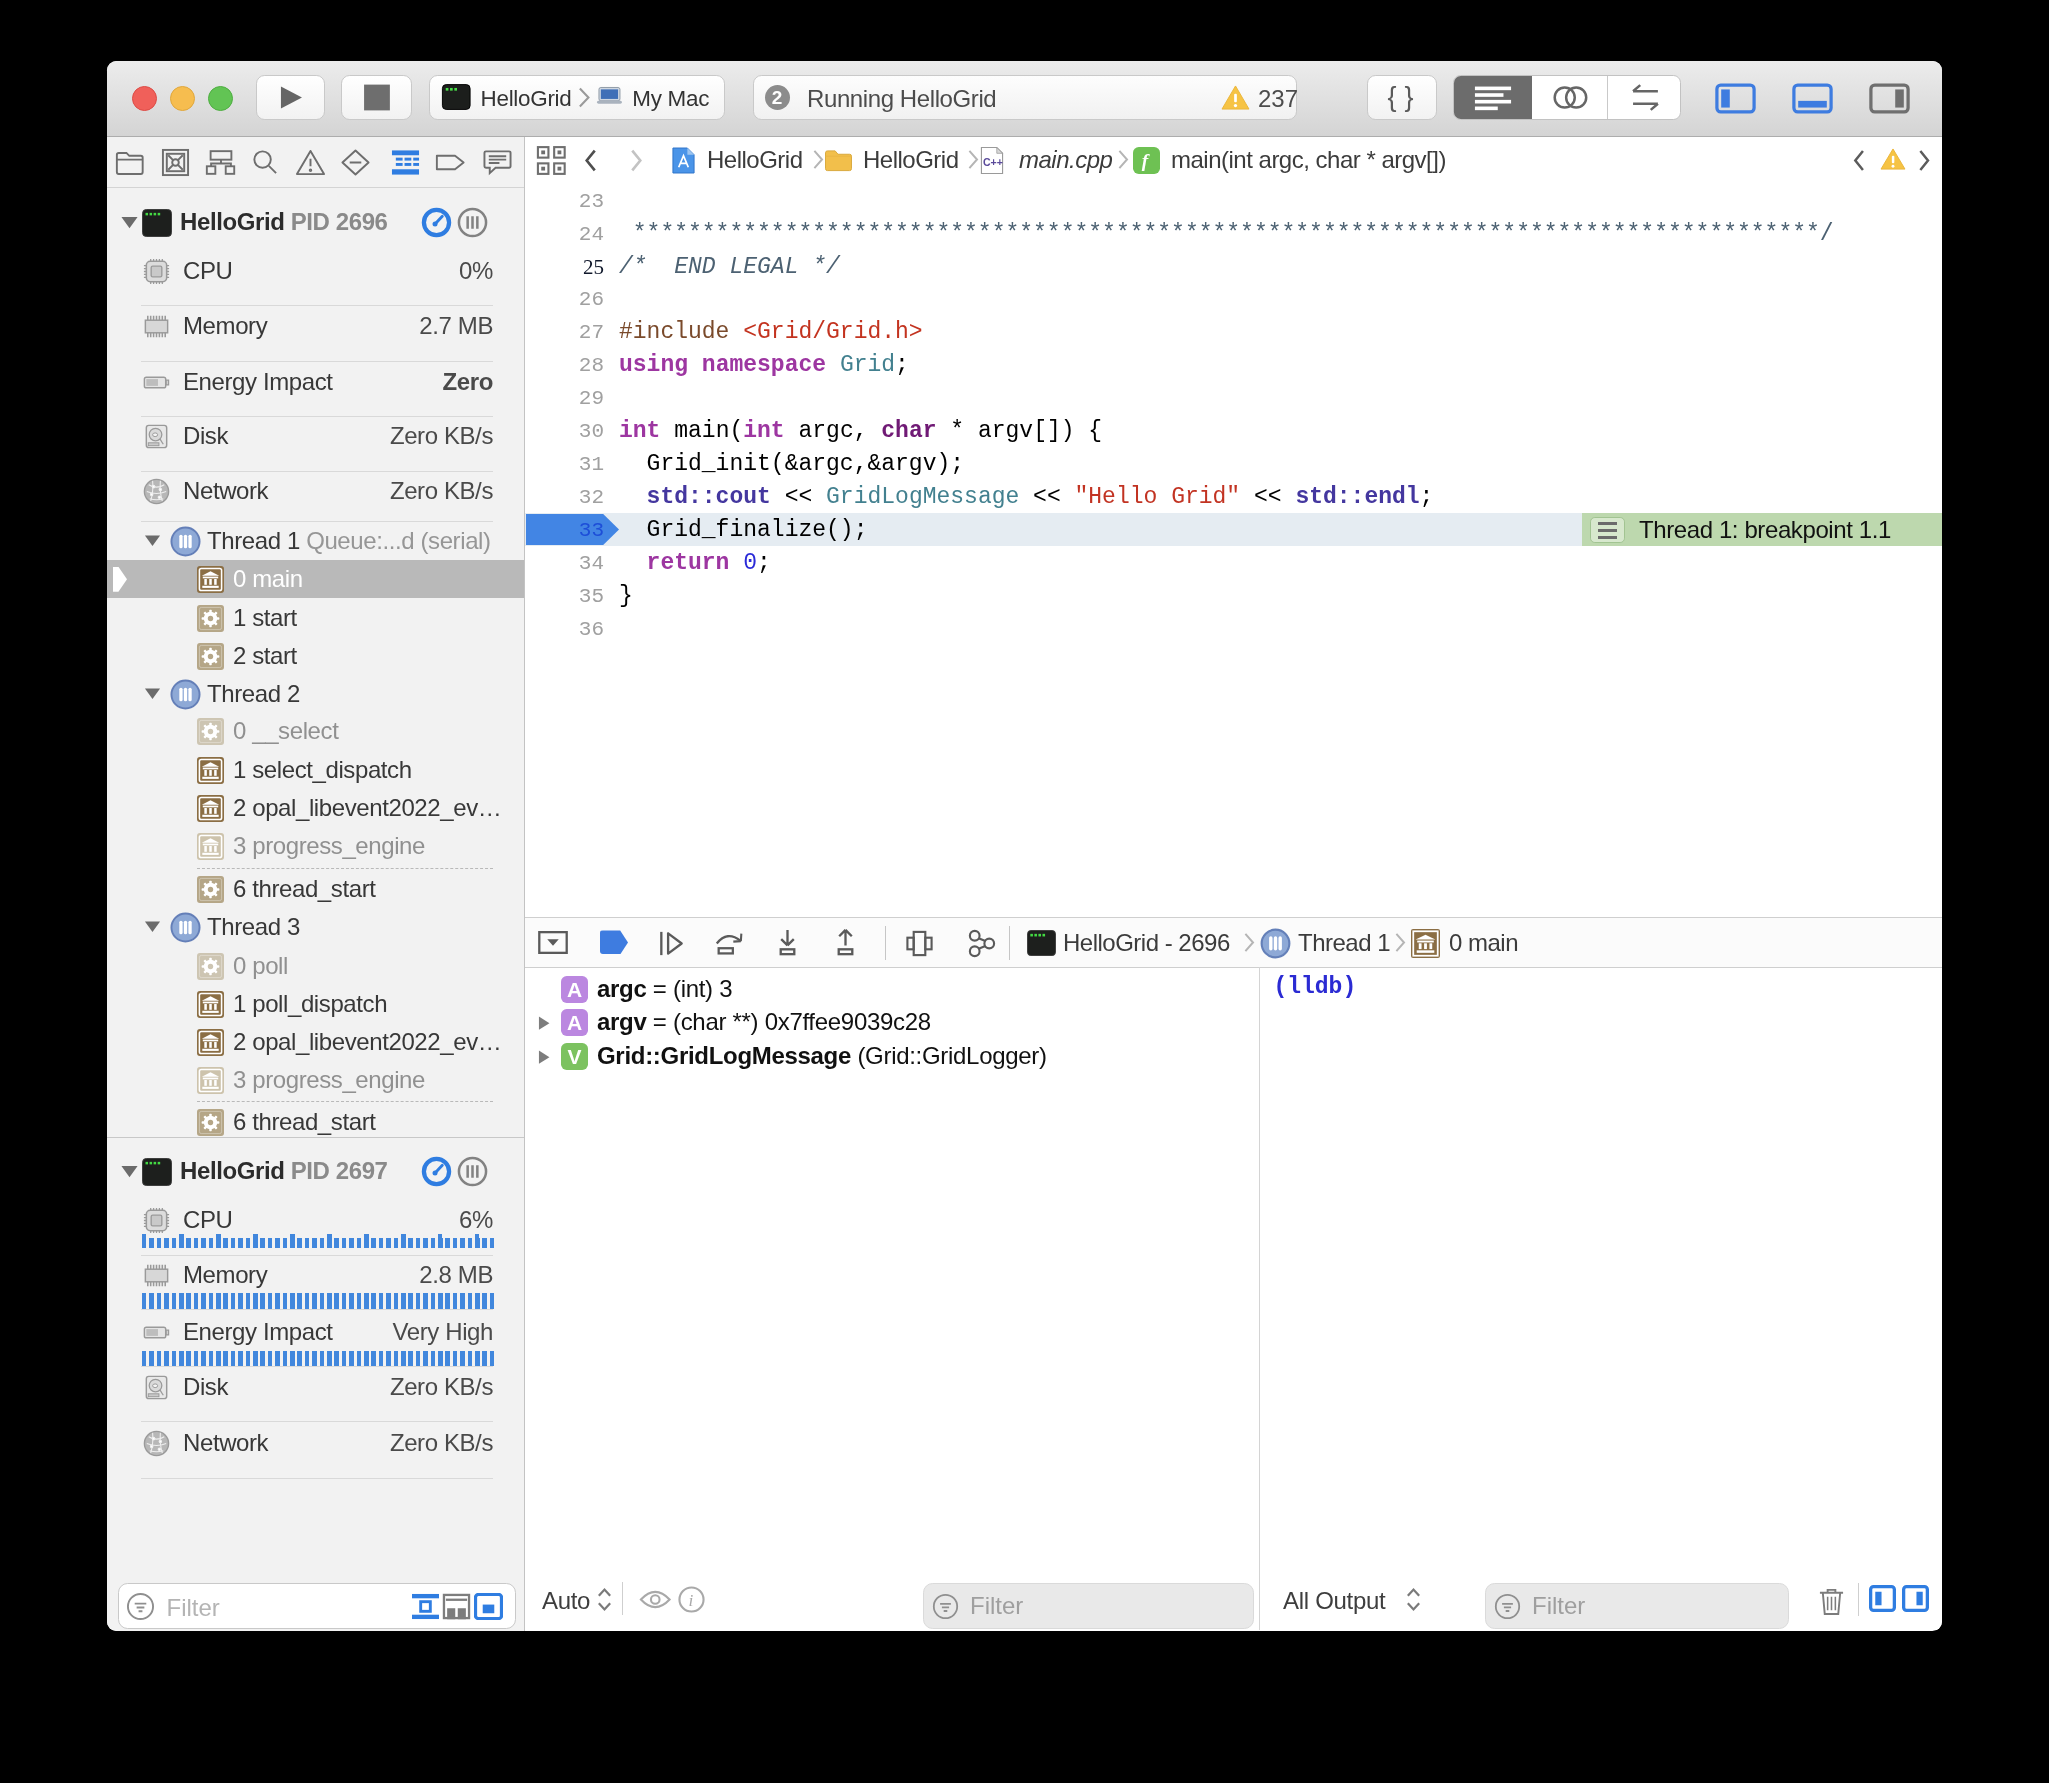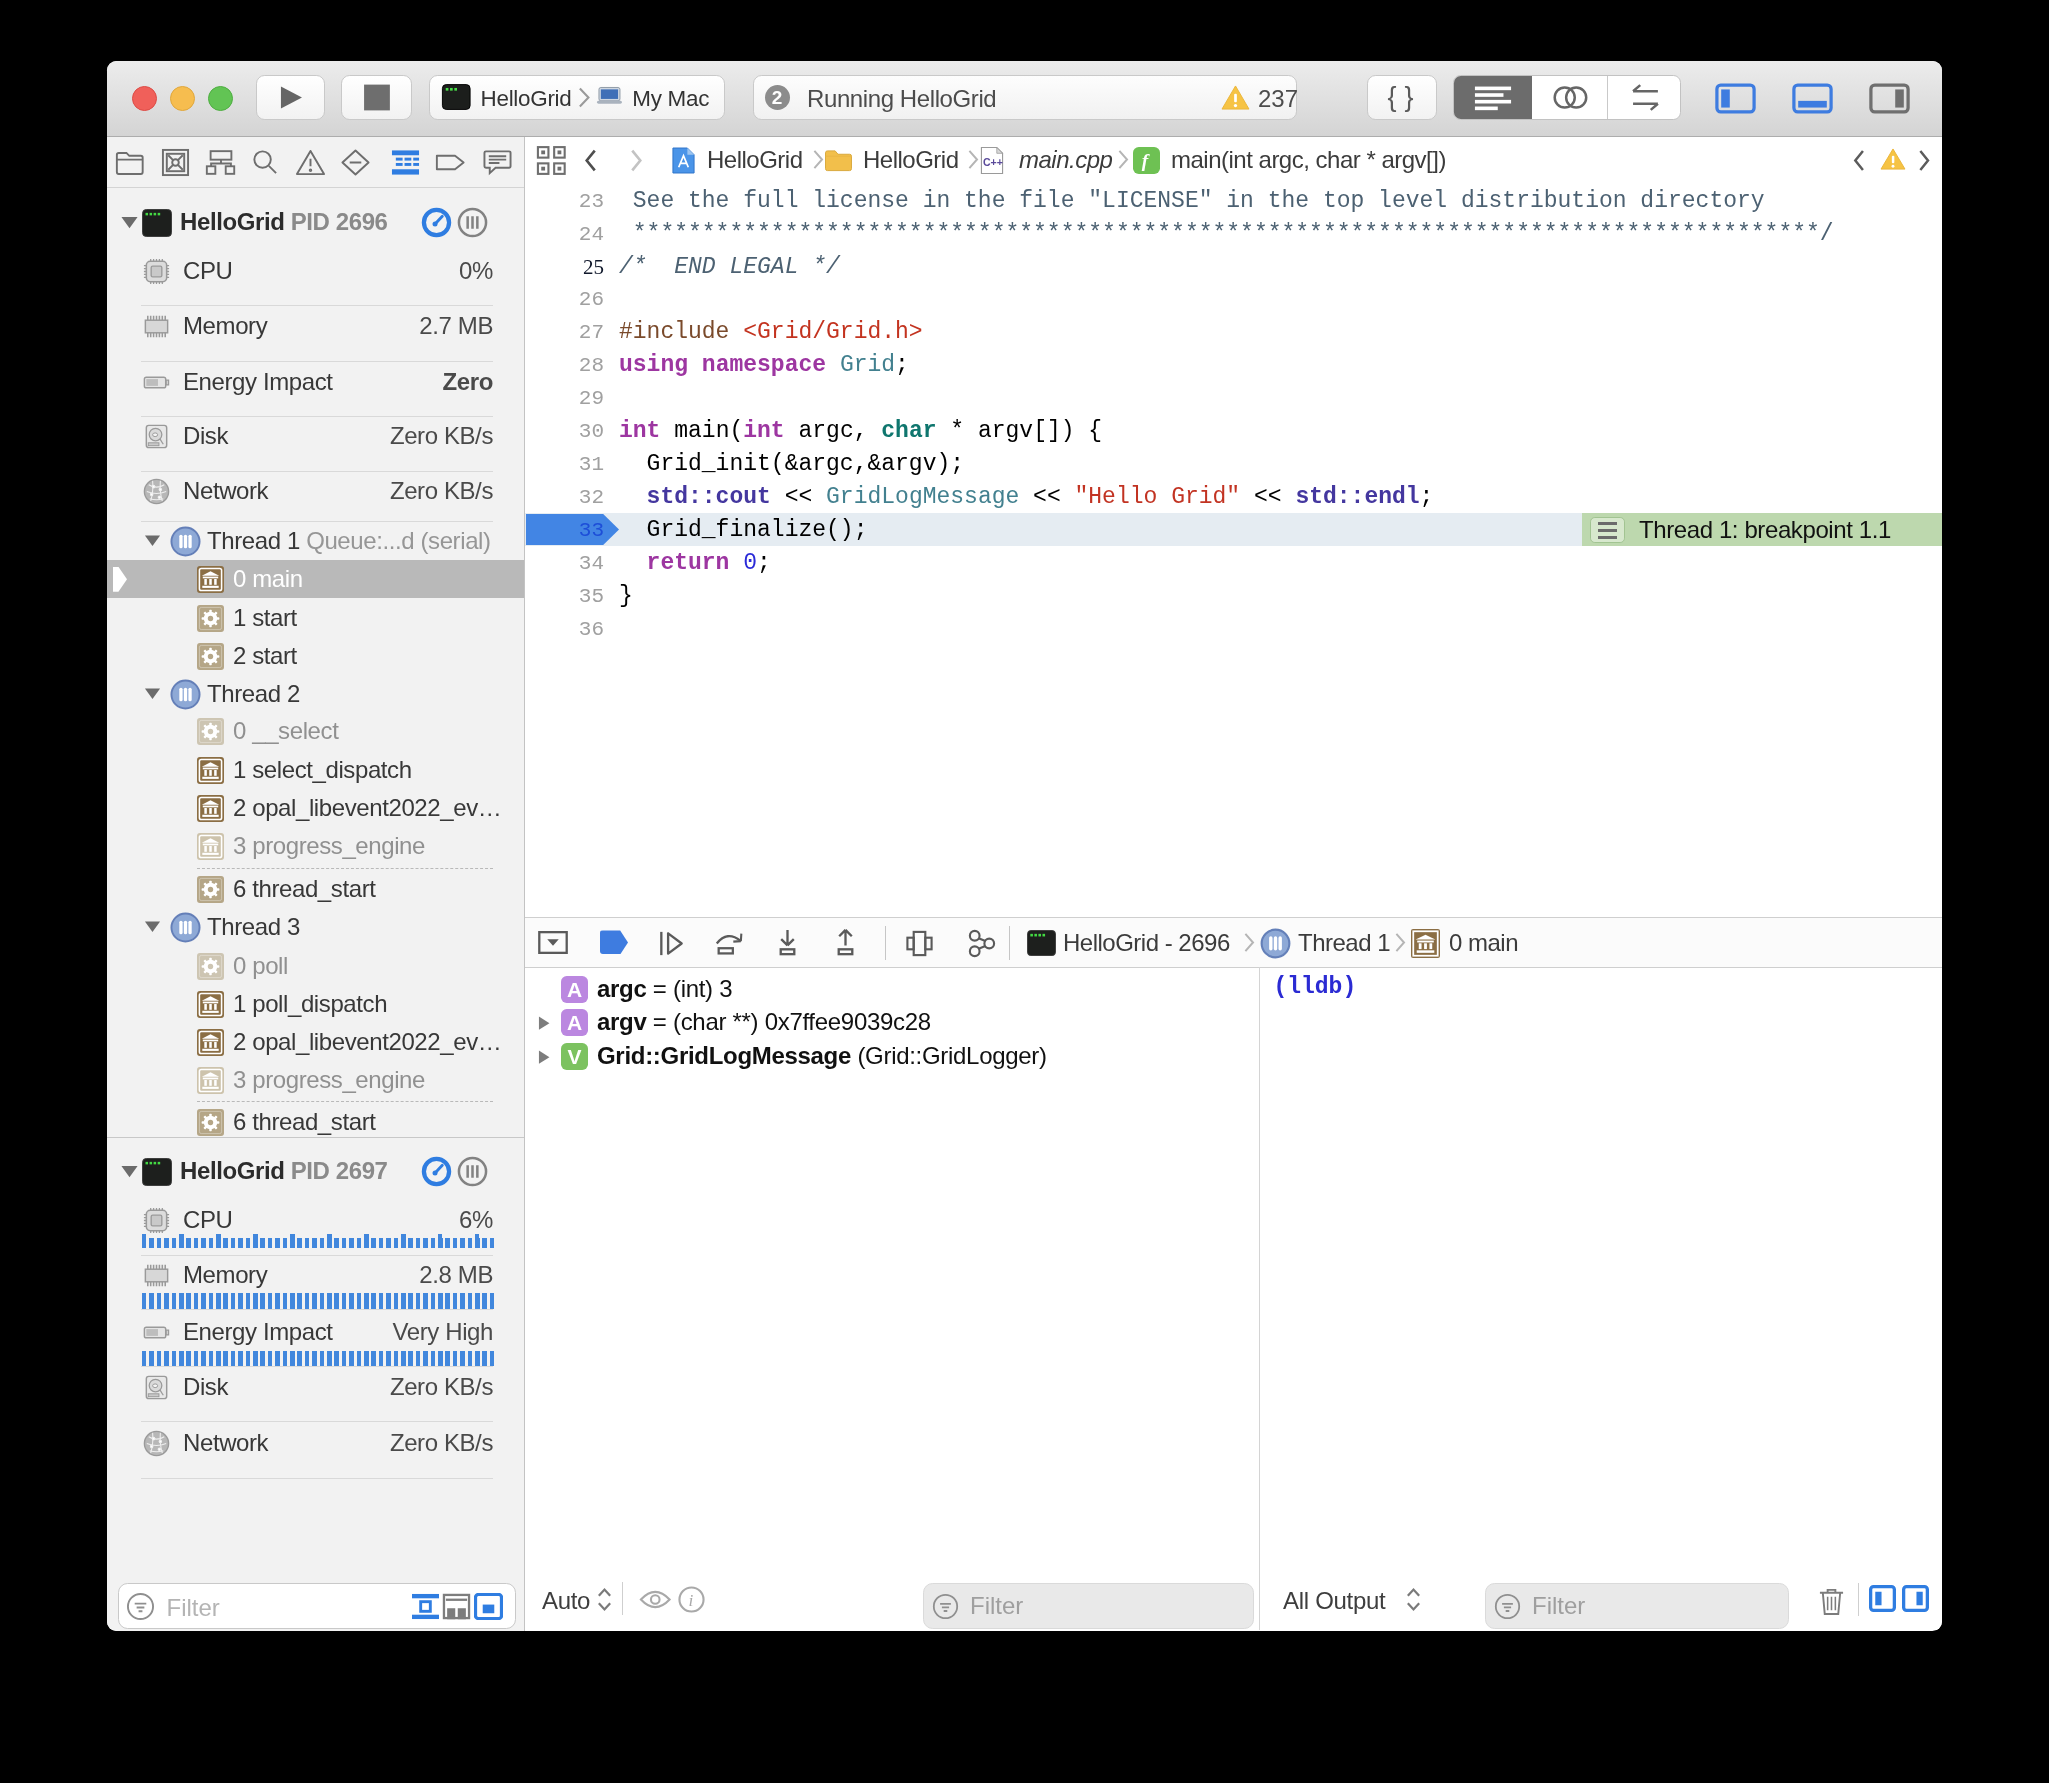--- a/index.html
+++ b/index.html
@@ -722,33 +722,32 @@
         <div class="abs" style="left:0;top:331px;width:1418px;height:33px;background:#e5ecf2;"></div>
         <div class="abs" style="left:1057px;top:331px;width:360px;height:33px;background:#bdd8ae;"></div>
         <div class="abs" style="left:1065px;top:335px;width:35px;height:26px;background:#d7e8cd;border:1px solid #a2c492;border-radius:4.8px;box-sizing:border-box;">
           <div style="margin:4.3px 6.7px 0;height:2.9px;background:#6b6b6b;"></div>
           <div style="margin:3.8px 6.7px 0;height:2.9px;background:#6b6b6b;"></div>
           <div style="margin:3.8px 6.7px 0;height:2.9px;background:#6b6b6b;"></div>
         </div>
         <div class="abs" style="left:1114px;top:331px;font-size:24px;letter-spacing:-0.4px;line-height:33px;color:#111;">Thread 1: breakpoint 1.1</div>
         <div class="abs" style="left:1px;top:332px;width:93px;height:31px;background:#4285e4;clip-path:polygon(0 0, 83% 0, 100% 50%, 83% 100%, 0 100%);"></div>
         <div class="abs" style="left:0;top:2.7px;width:79px;height:33px;font-family:'Liberation Mono',monospace;font-size:21px;line-height:33px;text-align:right;color:#a0a0a0;">23</div>
-        <div class="cl" style="left:94px;top:2.7px;color:#000;"><span style="color:#4c6172;"> See the full license in the file "LICENSE" in the top level distribution directory</span></div>
         <div class="abs" style="left:0;top:36px;width:79px;height:33px;font-family:'Liberation Mono',monospace;font-size:21px;line-height:33px;text-align:right;color:#a0a0a0;">24</div>
         <div class="cl" style="left:94px;top:36px;color:#000;"><span style="color:#4c6172;"> **************************************************************************************/</span></div>
         <div class="abs" style="left:0;top:69px;width:79px;height:33px;font-family:Liberation Serif, serif;font-size:21px;line-height:33px;text-align:right;color:#0f172a;">25</div>
         <div class="cl" style="left:94px;top:69px;color:#000;"><i style="color:#4c6172;">/*  END LEGAL */</i></div>
         <div class="abs" style="left:0;top:101px;width:79px;height:33px;font-family:'Liberation Mono',monospace;font-size:21px;line-height:33px;text-align:right;color:#a0a0a0;">26</div>
         <div class="abs" style="left:0;top:134px;width:79px;height:33px;font-family:'Liberation Mono',monospace;font-size:21px;line-height:33px;text-align:right;color:#a0a0a0;">27</div>
         <div class="cl" style="left:94px;top:134px;color:#000;"><span style="color:#7a4a2b;">#include</span> <span style="color:#c3331f;">&lt;Grid/Grid.h&gt;</span></div>
         <div class="abs" style="left:0;top:167px;width:79px;height:33px;font-family:'Liberation Mono',monospace;font-size:21px;line-height:33px;text-align:right;color:#a0a0a0;">28</div>
         <div class="cl" style="left:94px;top:167px;color:#000;"><b style="color:#9d36a1;">using</b> <b style="color:#9d36a1;">namespace</b> <span style="color:#42808f;">Grid</span>;</div>
         <div class="abs" style="left:0;top:200px;width:79px;height:33px;font-family:'Liberation Mono',monospace;font-size:21px;line-height:33px;text-align:right;color:#a0a0a0;">29</div>
         <div class="abs" style="left:0;top:233px;width:79px;height:33px;font-family:'Liberation Mono',monospace;font-size:21px;line-height:33px;text-align:right;color:#a0a0a0;">30</div>
-        <div class="cl" style="left:94px;top:233px;color:#000;"><b style="color:#9d36a1;">int</b> main(<b style="color:#9d36a1;">int</b> argc, <b style="color:#0f766e;">char</b> * argv[]) {</div>
+        <div class="cl" style="left:94px;top:233px;color:#000;"><b style="color:#9d36a1;">int</b> main(<b style="color:#9d36a1;">int</b> argc, <b style="color:#701a75;">char</b> * argv[]) {</div>
         <div class="abs" style="left:0;top:266px;width:79px;height:33px;font-family:'Liberation Mono',monospace;font-size:21px;line-height:33px;text-align:right;color:#a0a0a0;">31</div>
         <div class="cl" style="left:94px;top:266px;color:#000;">  Grid_init(&amp;argc,&amp;argv);</div>
         <div class="abs" style="left:0;top:299px;width:79px;height:33px;font-family:'Liberation Mono',monospace;font-size:21px;line-height:33px;text-align:right;color:#a0a0a0;">32</div>
         <div class="cl" style="left:94px;top:299px;color:#000;">  <b style="color:#44379f;">std::cout</b> &lt;&lt; <span style="color:#42808f;">GridLogMessage</span> &lt;&lt; <span style="color:#c23322;">"Hello Grid"</span> &lt;&lt; <b style="color:#44379f;">std::endl</b>;</div>
         <div class="abs" style="left:0;top:332px;width:79px;height:33px;font-family:'Liberation Mono',monospace;font-size:21px;line-height:33px;text-align:right;color:#1d4ed8;">33</div>
         <div class="cl" style="left:94px;top:332px;color:#000;">  Grid_finalize();</div>
         <div class="abs" style="left:0;top:365px;width:79px;height:33px;font-family:'Liberation Mono',monospace;font-size:21px;line-height:33px;text-align:right;color:#a0a0a0;">34</div>
         <div class="cl" style="left:94px;top:365px;color:#000;"><b style="color:#9d36a1;">  return</b> <span style="color:#2a2ad8;">0</span>;</div>
         <div class="abs" style="left:0;top:398px;width:79px;height:33px;font-family:'Liberation Mono',monospace;font-size:21px;line-height:33px;text-align:right;color:#a0a0a0;">35</div>
         <div class="cl" style="left:94px;top:398px;color:#000;">}</div>

